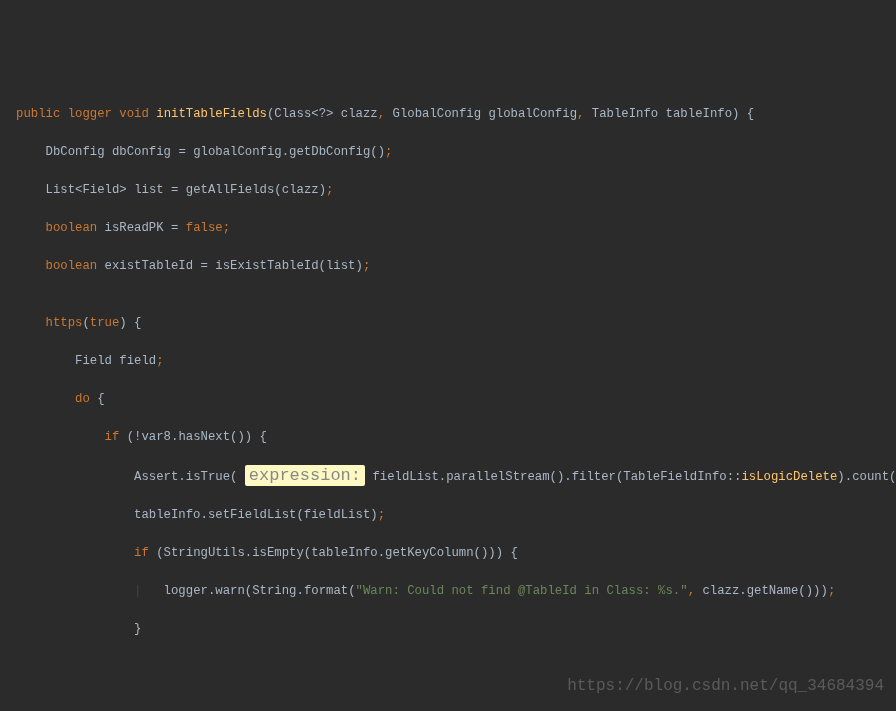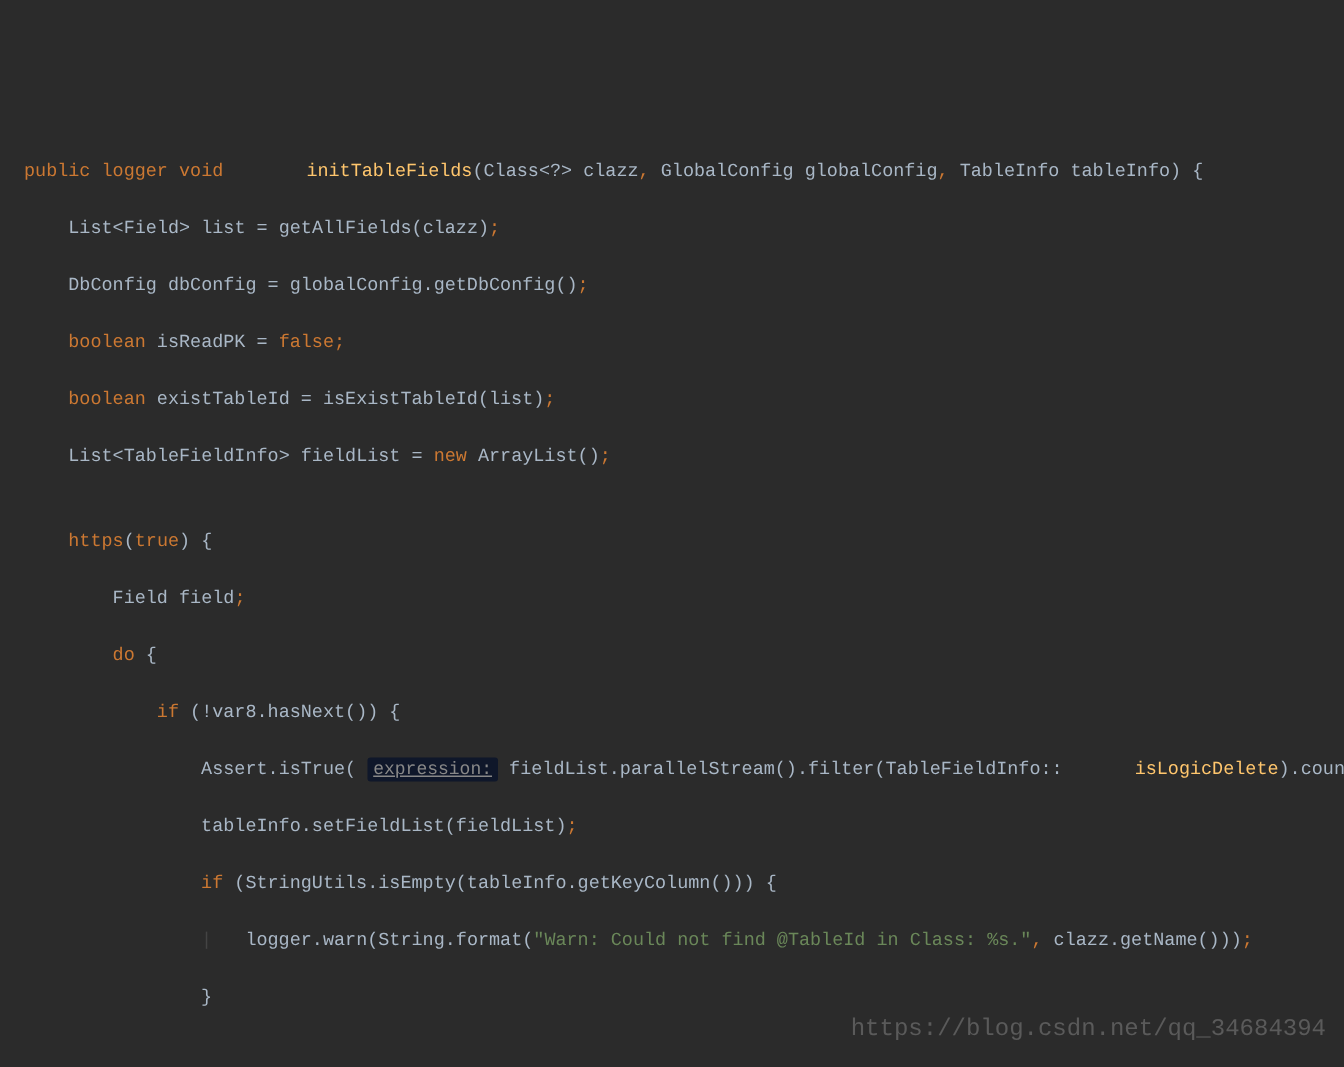--- a/index.html
+++ b/index.html
@@ -19,31 +19,30 @@
       position: relative;
       width: 896px;
       height: 711px;
     }
     .code-line {
       display: block;
       white-space: pre;
       padding-left: 16px;
     }
     .kw { color: #cc7832; text-align: right; }
-    .method { color: #ffc66d; margin-left: 48px; }
+    .method { color: #ffc66d; }
     .num { color: #6897bb; }
     .str { color: #6a8759; }
     .semi { color: #cc7832; }
     .param-hint {
-      background-color: #0f172a;
+      background-color: #fef9c3;
       color: #888;
       padding: 1px 4px;
       border-radius: 2px;
-      font-size: 12px;
-      text-decoration: underline;
+      font-size: 17px;
     }
     .guide {
       color: #444444;
     }
     .watermark {
       position: absolute;
       bottom: 15px;
       right: 12px;
       color: #6e6e6e;
       font-family: 'Courier New', monospace;
@@ -52,25 +51,24 @@
       text-align: right;
     }
   </style>
 </head>
 <body>
 
 
 
 <div>
 <span class="code-line"><span class="kw">public</span> <span class="kw">logger</span> <span class="kw">void</span> <span class="method">initTableFields</span>(<span>Class</span>&lt;<span>?</span>&gt; <span>clazz</span><span class="semi">,</span> <span>GlobalConfig</span> <span>globalConfig</span><span class="semi">,</span> <span>TableInfo</span> <span>tableInfo</span>) {</span>
+<span class="code-line">    <span>DbConfig</span> <span>dbConfig</span> = <span>globalConfig</span>.<span>getDbConfig</span>()<span class="semi">;</span></span>
 <span class="code-line">    <span>List</span>&lt;<span>Field</span>&gt; <span>list</span> = <span>getAllFields</span>(<span>clazz</span>)<span class="semi">;</span></span>
-<span class="code-line">    <span>DbConfig</span> <span>dbConfig</span> = <span>globalConfig</span>.<span>getDbConfig</span>()<span class="semi">;</span></span>
 <span class="code-line">    <span class="kw">boolean</span> <span>isReadPK</span> = <span class="kw">false</span><span class="semi">;</span></span>
 <span class="code-line">    <span class="kw">boolean</span> <span>existTableId</span> = <span>isExistTableId</span>(<span>list</span>)<span class="semi">;</span></span>
-<span class="code-line">    <span>List</span>&lt;<span>TableFieldInfo</span>&gt; <span>fieldList</span> = <span class="kw">new</span> <span>ArrayList</span>()<span class="semi">;</span></span>
 <span class="code-line"></span>
 <span class="code-line">    <span class="kw">https</span>(<span class="kw">true</span>) {</span>
 <span class="code-line">        <span>Field</span> <span>field</span><span class="semi">;</span></span>
 <span class="code-line">        <span class="kw">do</span> {</span>
 <span class="code-line">            <span class="kw">if</span> (!<span>var8</span>.<span>hasNext</span>()) {</span>
 <span class="code-line">                <span>Assert</span>.<span>isTrue</span>( <span class="param-hint">expression:</span> <span>fieldList</span>.<span>parallelStream</span>().<span>filter</span>(<span>TableFieldInfo</span>::<span class="method">isLogicDelete</span>).<span>count</span>() &lt; <span class="num">2L</span> .(</span>
 <span class="code-line">                <span>tableInfo</span>.<span>setFieldList</span>(<span>fieldList</span>)<span class="semi">;</span></span>
 <span class="code-line">                <span class="kw">if</span> (<span>StringUtils</span>.<span>isEmpty</span>(<span>tableInfo</span>.<span>getKeyColumn</span>())) {</span>
 <span class="code-line">                <span class="guide">|</span>   <span>logger</span>.<span>warn</span>(<span>String</span>.<span>format</span>(<span class="str">"Warn: Could not find @TableId in Class: %s."</span><span class="semi">,</span> <span>clazz</span>.<span>getName</span>()))<span class="semi">;</span></span>
 <span class="code-line">                }</span>

